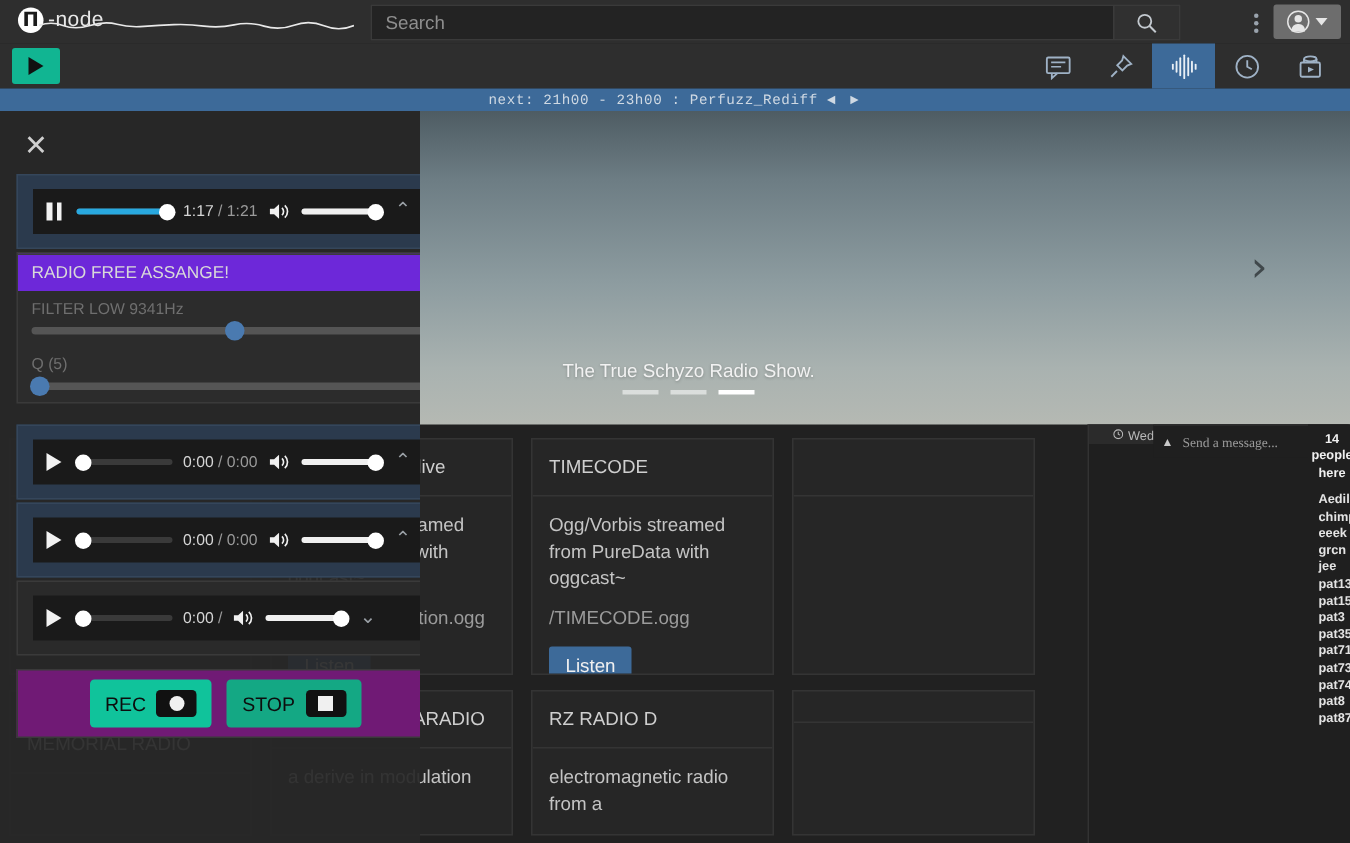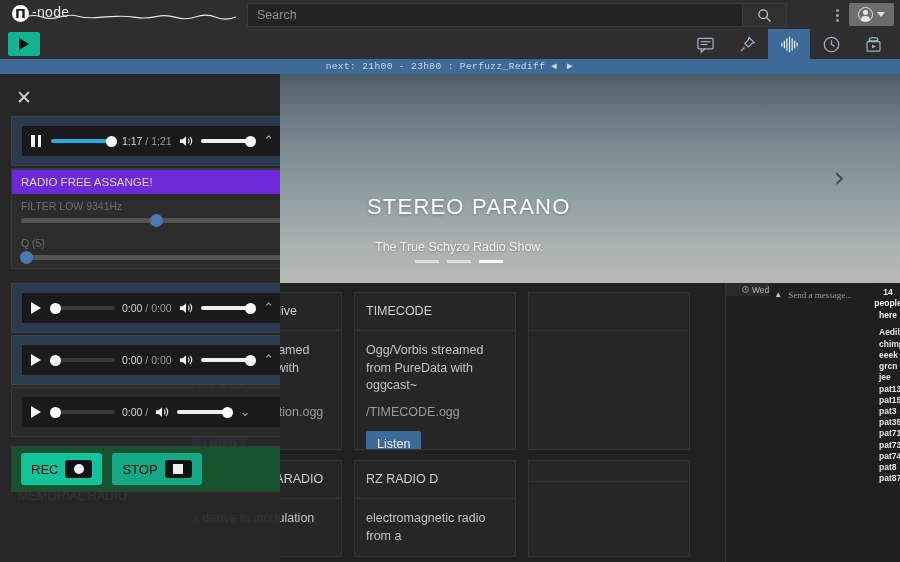--- a/index.html
+++ b/index.html
@@ -331,21 +331,20 @@
   </div>
 
   <div class="nextbar">
     <span>next: 21h00 - 23h00 : Perfuzz_Rediff</span>
     <span class="arrows">◄ ►</span>
   </div>
 
   <div class="page">
 
     <div class="hero">
-      <div class="hero-title">STEREO PARANO</div>
       <div class="hero-sub">The True Schyzo Radio Show.</div>
       <div class="hero-dots">
         <span></span>
         <span></span>
         <span class="on"></span>
       </div>
       <div class="hero-next">›</div>
     </div>
 
     <div class="cards">
@@ -572,21 +571,21 @@
           </svg>
         </div>
         <div class="track" style="width:50px;">
           <div class="fill" style="width:100%;background:#f0f0f0;"></div>
           <div class="knob" style="left:100%;"></div>
         </div>
         <div class="chev">⌄</div>
       </div>
     </div>
 
-    <div class="pcard" style="top:372px;background:#14532d;">
+    <div class="pcard" style="top:372px;background:#701a75;padding-left:39px;">
       <div class="rec-row">
         <button class="recbtn rec">
           <span>REC</span>
           <span class="chip">
               <span class="dot"></span>
             </span>
         </button>
         <button class="recbtn stop">
           <span>STOP</span>
           <span class="chip">

